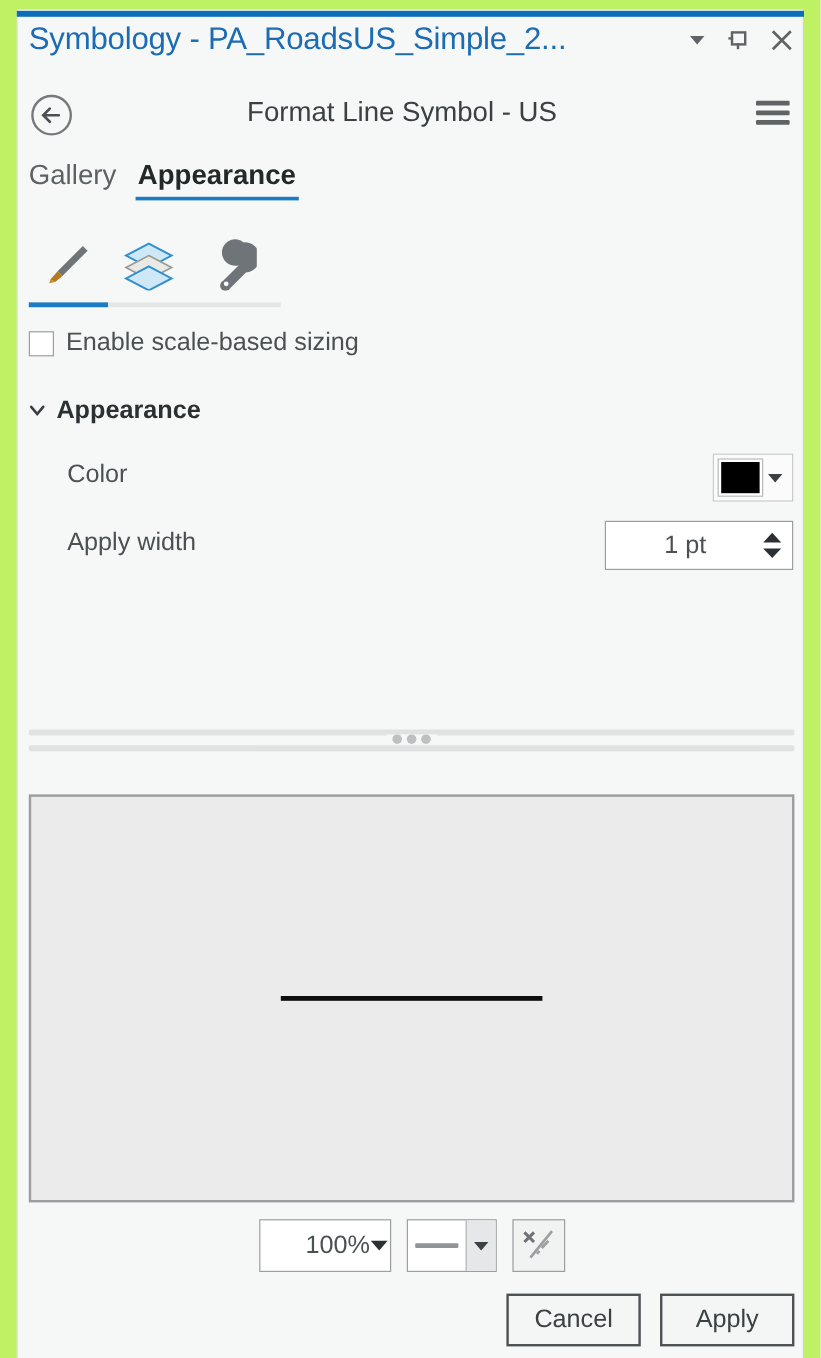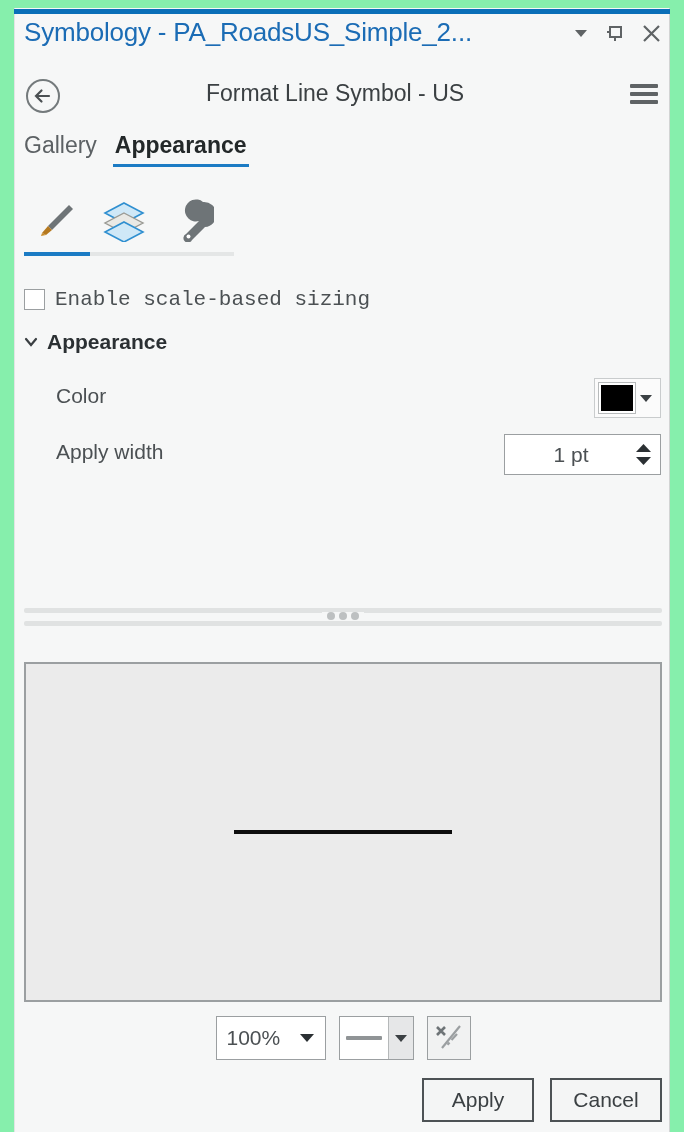--- a/index.html
+++ b/index.html
@@ -4,21 +4,21 @@
 <style>
   html, body {
     margin: 0;
     padding: 0;
     background: #ffffff;
   }
   #app {
     position: relative;
     width: 684px;
     height: 1132px;
-    background: #86efac;
+    background: #bef264;
     font-family: "Liberation Sans", sans-serif;
     overflow: hidden;
     box-sizing: border-box;
   }
 
   
   .panel-frame {
     position: absolute;
     left: 14px;
     top: 8px;
@@ -186,26 +186,25 @@
     width: 66px;
     height: 4px;
     background: #1b7bc4;
     display: block;
   }
 
   
   .chk-row {
     position: absolute;
     left: 24px;
-    top: 288px;
+    top: 274px;
     display: flex;
     align-items: center;
     gap: 10px;
     cursor: pointer;
-    font-family: Liberation Mono, monospace;
   }
   .chk-box {
     width: 21px;
     height: 21px;
     border: 1px solid #9b9fa1;
     background: #ffffff;
     box-sizing: border-box;
   }
   .chk-label {
     font-size: 21px;
@@ -393,20 +392,21 @@
   }
   .zoom-combo {
     width: 110px;
     height: 44px;
     background: #ffffff;
     border: 1px solid #9b9fa1;
     box-sizing: border-box;
     display: flex;
     align-items: center;
     cursor: pointer;
+    padding-left: 28px;
   }
   .zoom-val {
     flex: 1;
     padding-left: 10px;
     font-size: 21px;
     color: #4b5053;
   }
   .zoom-caret {
     padding-right: 10px;
     display: flex;
@@ -647,17 +647,17 @@
       <svg width="30" height="30" viewBox="0 0 30 30">
         <path d="M26 3 L8 25" stroke="#9b9fa1" stroke-width="2.2" fill="none"></path>
         <path d="M23 11 L17.5 17" stroke="#9b9fa1" stroke-width="2.2" fill="none"></path>
         <path d="M15.5 19.5 L13.5 21.8" stroke="#9b9fa1" stroke-width="2.2" fill="none"></path>
         <path d="M3 4 L11 12 M11 4 L3 12" stroke="#6e7477" stroke-width="2.6" fill="none"></path>
       </svg>
     </div>
   </div>
 
   <div class="footer">
+    <button class="btn">Cancel</button>
     <button class="btn">Apply</button>
-    <button class="btn">Cancel</button>
   </div>
 
 </div>
 
 </body></html>

